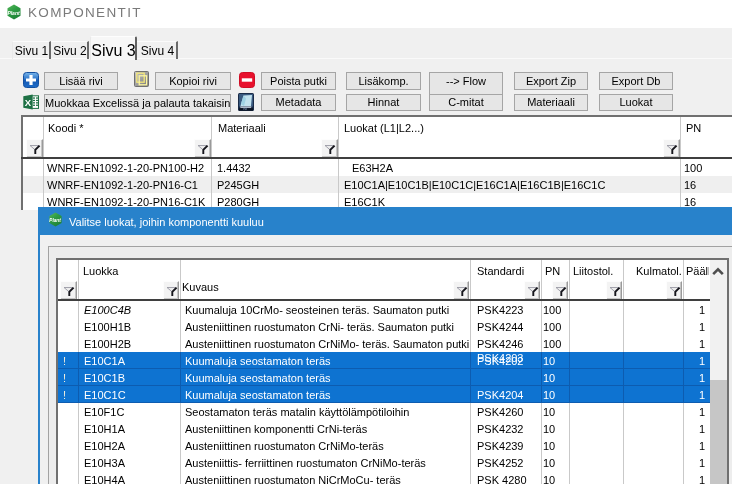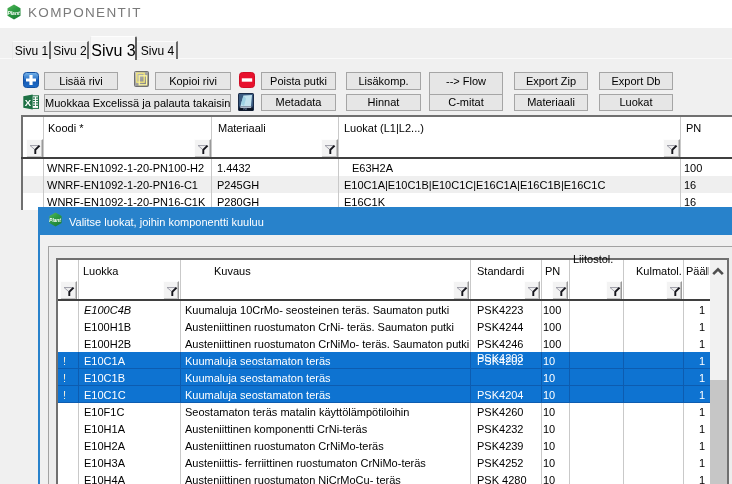--- a/index.html
+++ b/index.html
@@ -164,24 +164,24 @@
       </defs>
 <polygon points="16,1 29,8.5 29,23.5 16,31 3,23.5 3,8.5" fill="url(#hgb)"></polygon>
 <text x="15" y="21" font-size="10" font-weight="bold" fill="#fff" text-anchor="middle" font-family="Liberation Sans" font-style="italic">Plant</text>
 </svg>
 <div class="txt" style="left:31px;top:8px;color:#fff;">Valitse luokat, joihin komponentti kuuluu</div>
 <div class="abs" style="left:0;top:28px;width:694px;height:249px;background:#f0f0f0;border-left:2px solid #2882cb;"></div>
 <div class="abs" style="left:10px;top:39px;width:684px;height:238px;background:#ededed;border:1px solid #a2a2a2;border-right:none;border-bottom:none;"></div>
 </div>
 <div class="abs" style="left:56px;top:258px;width:673px;height:226px;background:#fff;z-index:11;border:2px solid #707070;border-bottom:none;"></div>
 <div class="txt" style="left:83px;top:264px;z-index:12;">Luokka</div>
-<div class="txt" style="left:182px;top:264px;z-index:12;margin-left:32px;">Kuvaus</div>
+<div class="txt" style="left:182px;top:280px;z-index:12;">Kuvaus</div>
 <div class="txt" style="left:477px;top:264px;z-index:12;">Standardi</div>
 <div class="txt" style="left:545px;top:264px;z-index:12;">PN</div>
-<div class="txt" style="left:573px;top:252px;z-index:12;">Liitostol.</div>
+<div class="txt" style="left:573px;top:264px;z-index:12;">Liitostol.</div>
 <div class="txt" style="left:636px;top:264px;z-index:12;">Kulmatol.</div>
 <div class="abs" style="left:686px;top:260px;width:23px;height:21px;overflow:hidden;z-index:12;">
     <div class="txt" style="left:0;top:4px;">Päällystet</div>
   </div>
 <div class="vsep" style="left:78px;top:260px;height:224px;z-index:12;"></div>
 <div class="vsep" style="left:180px;top:260px;height:224px;z-index:12;"></div>
 <div class="vsep" style="left:470px;top:260px;height:224px;z-index:12;"></div>
 <div class="vsep" style="left:541px;top:260px;height:224px;z-index:12;"></div>
 <div class="vsep" style="left:569px;top:260px;height:224px;z-index:12;"></div>
 <div class="vsep" style="left:623px;top:260px;height:224px;z-index:12;"></div>

